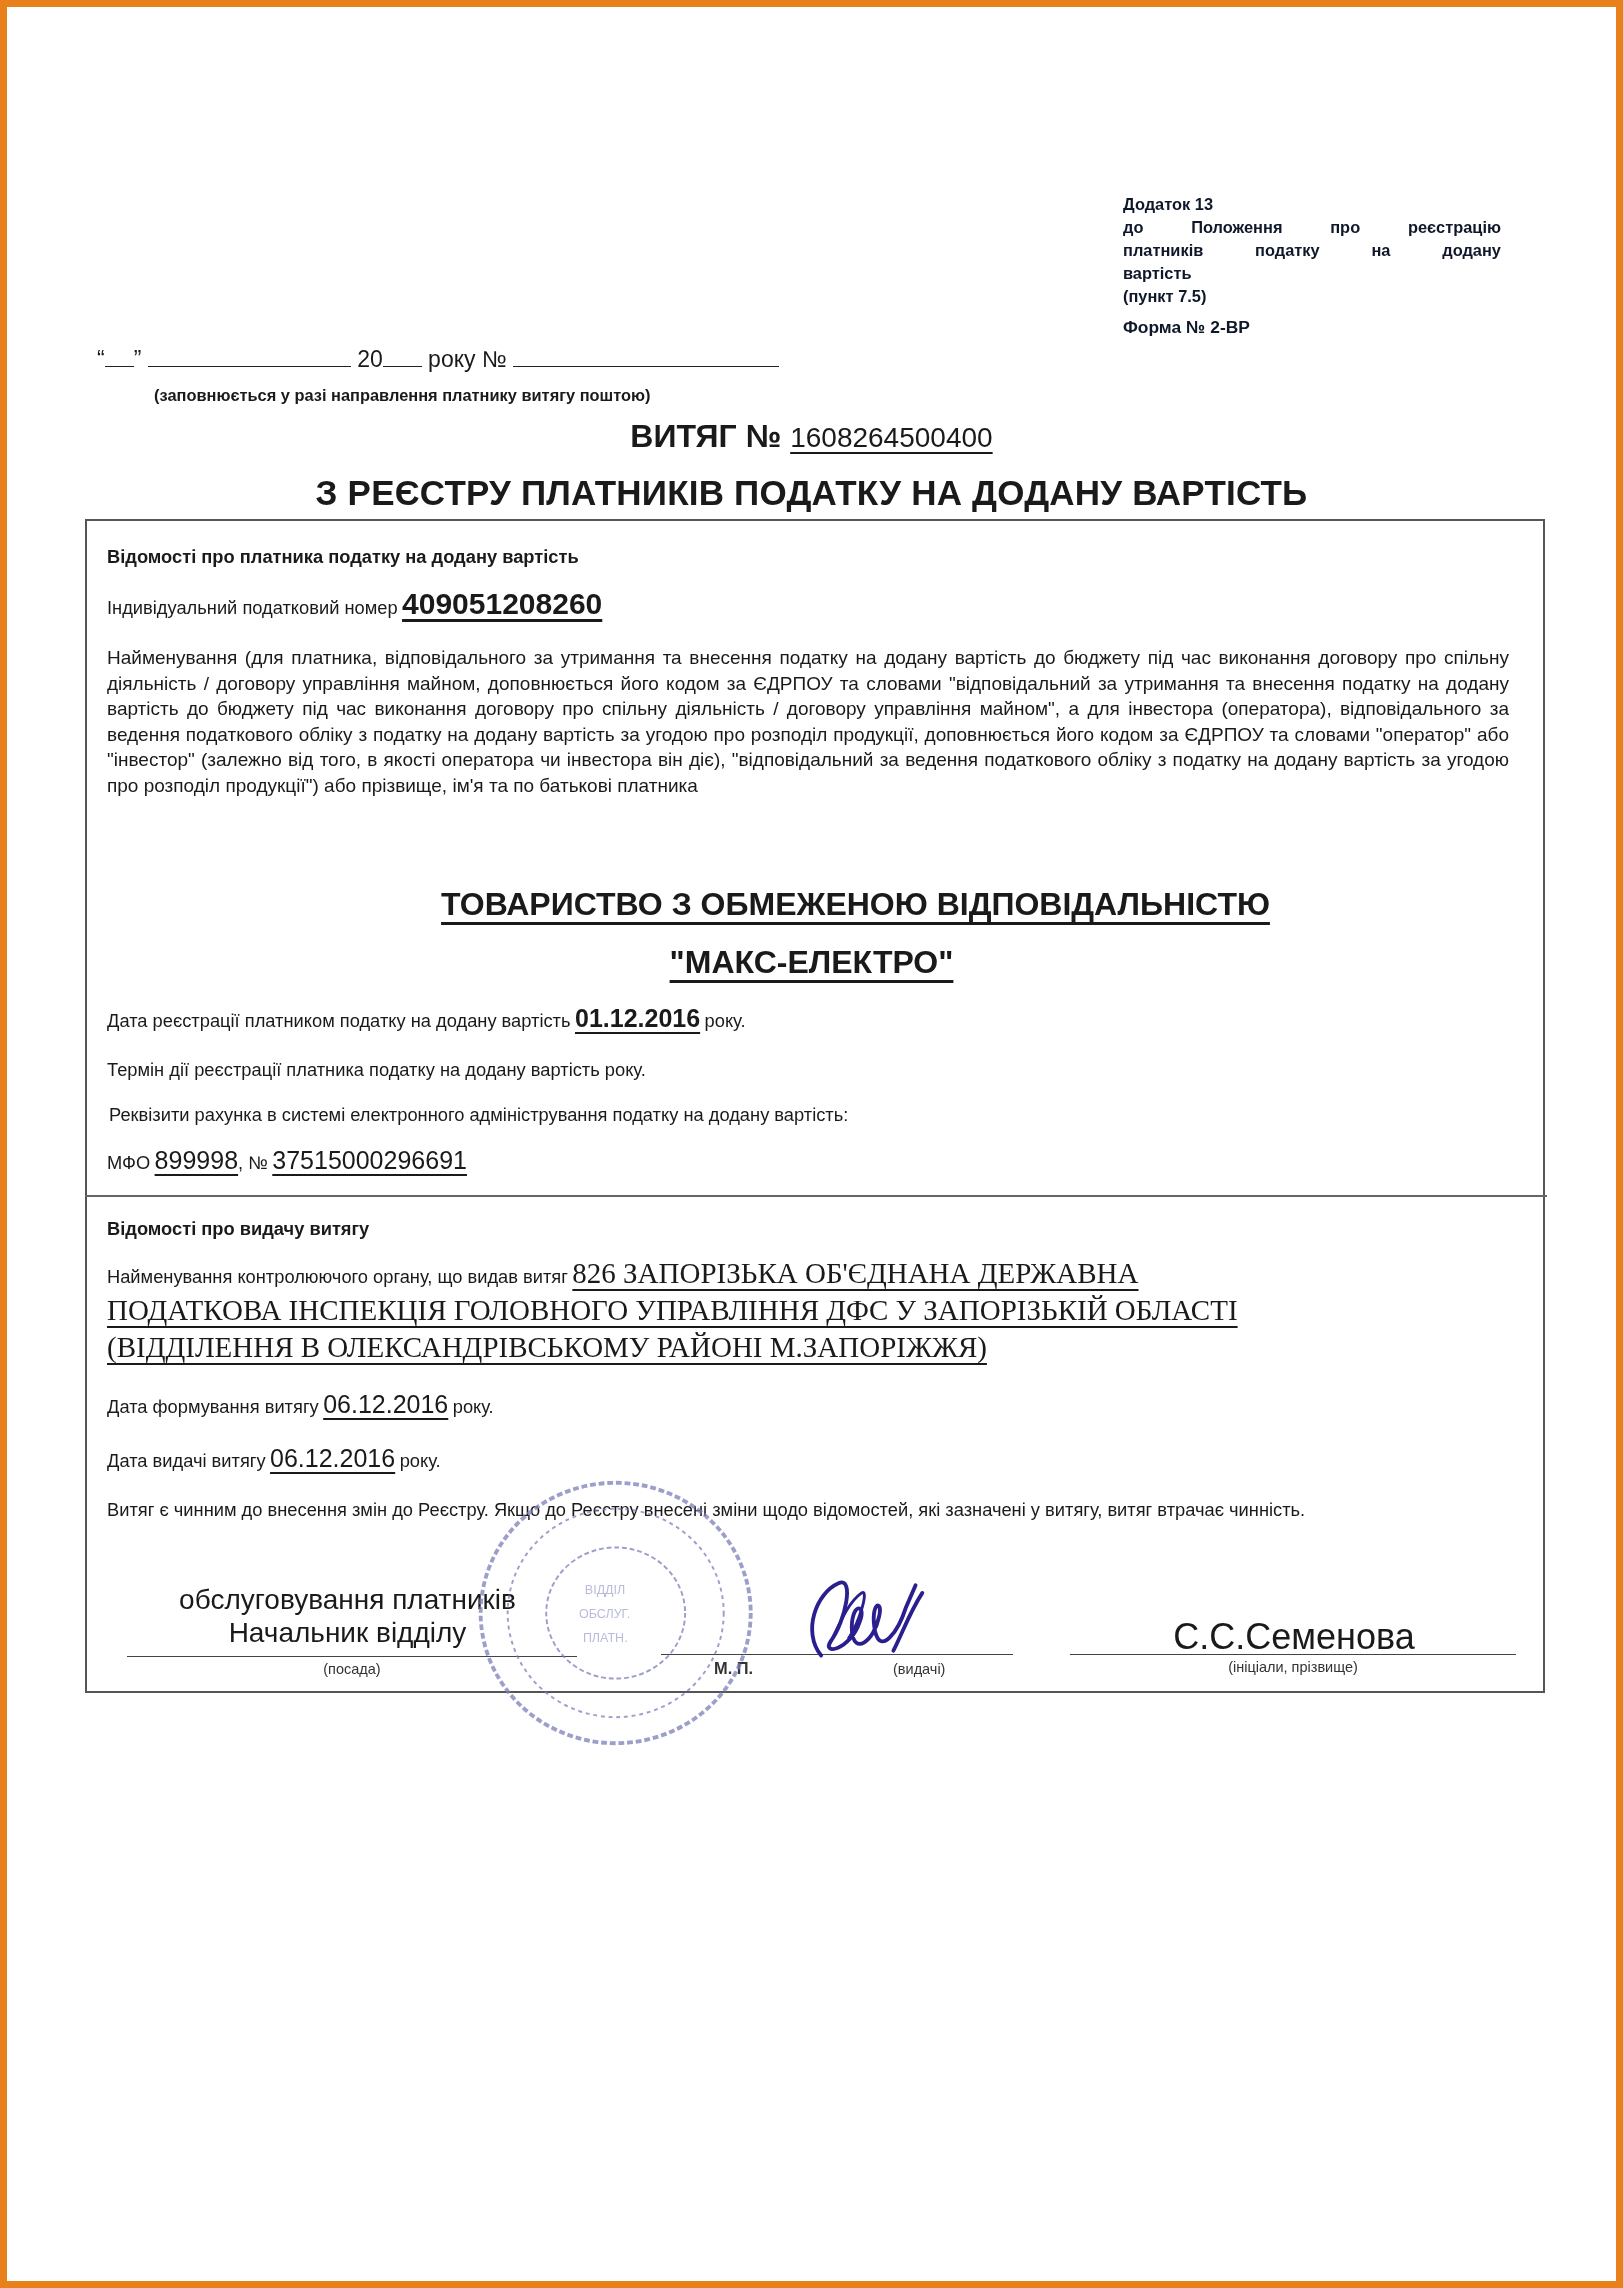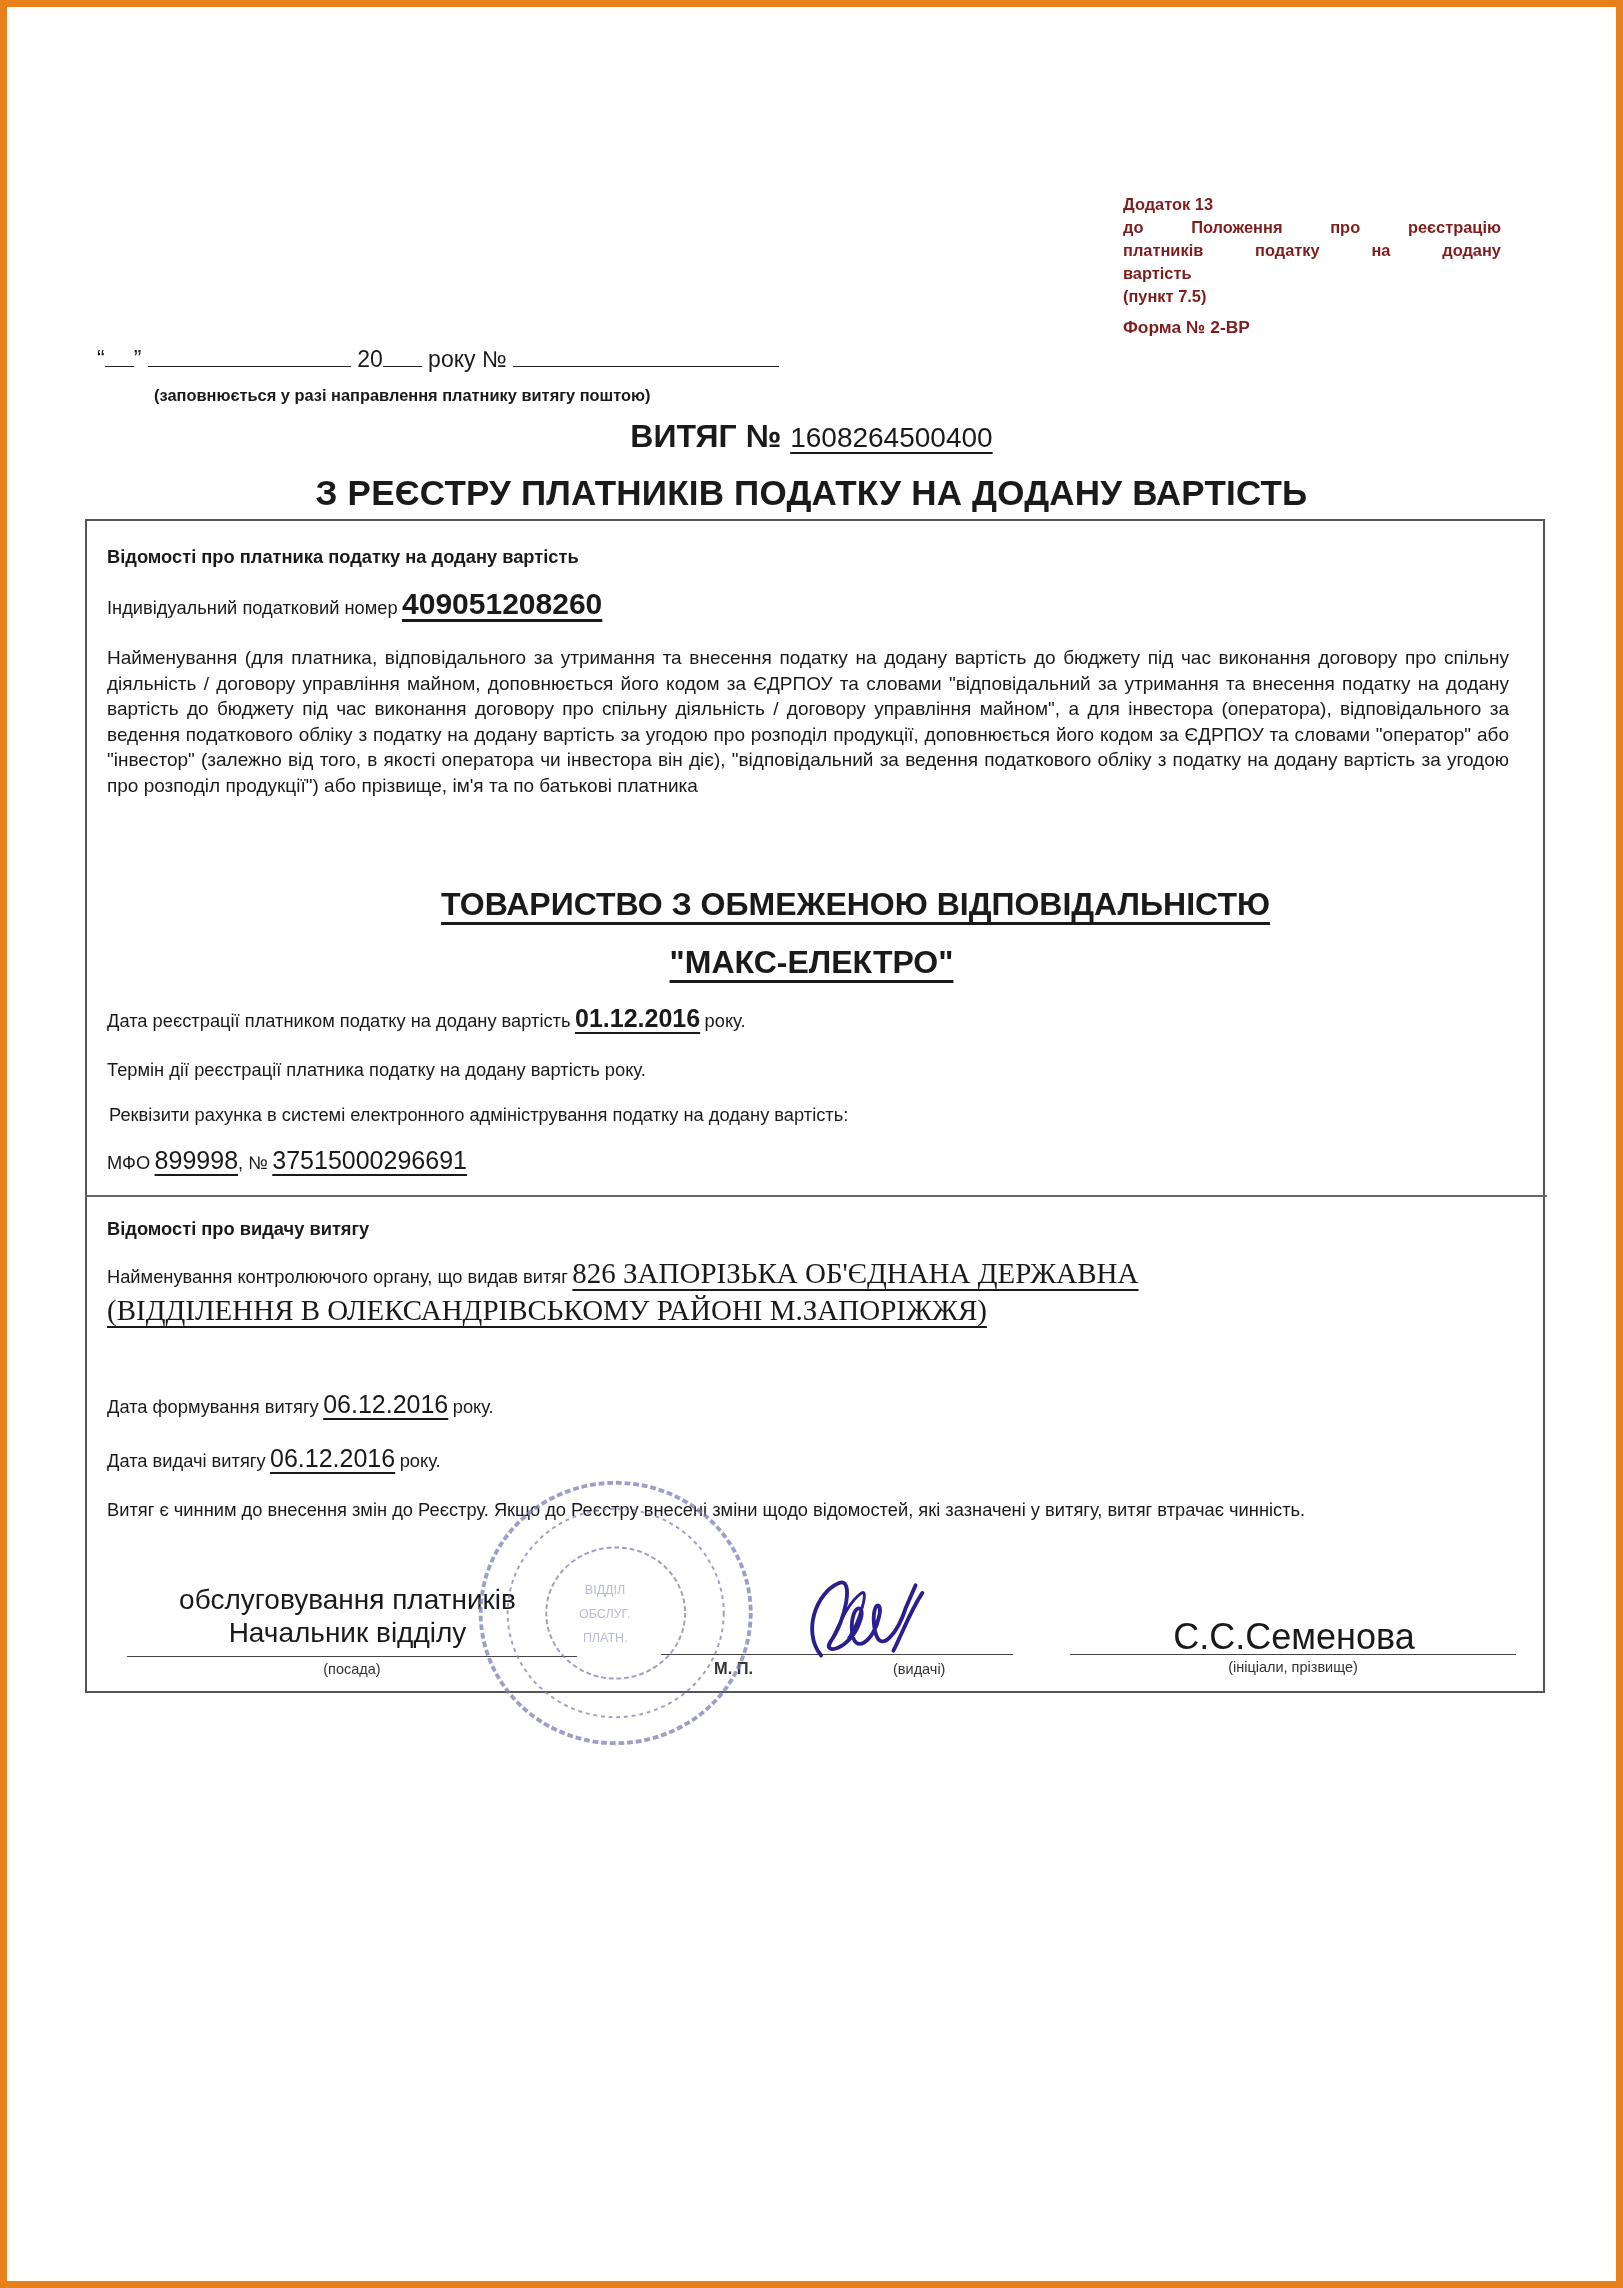--- a/index.html
+++ b/index.html
@@ -8,21 +8,21 @@
     background: #e8811c;
     font-family: "Liberation Sans", sans-serif; color: #1a1a1a;
   }
   .sheet {
     position: absolute; left: 6.8px; top: 6.8px; width: 1609px; height: 2274px;
     background: #ffffff;
   }
   .abs { position: absolute; }
   .appendix {
     left: 1123px; top: 193px; width: 378px;
-    font-size: 16.4px; line-height: 23px; font-weight: bold; color: #7f1d1d;
+    font-size: 16.4px; line-height: 23px; font-weight: bold; color: #0f172a;
   }
   .appendix .j { text-align: justify; text-align-last: justify; }
   .appendix .form { margin-top: 7.7px; font-size: 17.4px; }
   .postline { left: 97px; top: 346px; font-size: 23px; white-space: nowrap; }
   .blank { display: inline-block; border-bottom: 1.9px solid #222; height: 3.9px; vertical-align: baseline; }
   .postnote { left: 154px; top: 386px; font-size: 16.4px; font-weight: bold; }
   .title1 { left: 0; width: 1623px; top: 418px; text-align: center; font-size: 32px; font-weight: bold; }
   .title1 .num { font-weight: normal; font-size: 28px; text-decoration: underline; text-underline-offset: 4.8px; }
   .title2 { left: 0; width: 1623px; top: 473px; text-align: center; font-size: 35px; font-weight: bold; letter-spacing: 0.2px; }
   .box {
@@ -101,20 +101,21 @@
   <span class="mid-big val">899998</span><span class="txt">, №</span>
   <span class="mid-big val">37515000296691</span>
 </div>
 
 <div class="abs sec-h" style="left:107px; top:1218px;">Відомості про видачу витягу</div>
 <div class="abs" style="left:107px; top:1255px; width:1429px;">
   <div style="white-space:nowrap;">
     <span class="txt">Найменування контролюючого органу, що видав витяг</span>
     <span class="org">826 ЗАПОРІЗЬКА ОБ'ЄДНАНА ДЕРЖАВНА</span>
   </div>
+  <div class="org" style="white-space:nowrap;">ПОДАТКОВА ІНСПЕКЦІЯ ГОЛОВНОГО УПРАВЛІННЯ ДФС У ЗАПОРІЗЬКІЙ ОБЛАСТІ</div>
   <div class="org" style="white-space:nowrap;">(ВІДДІЛЕННЯ В ОЛЕКСАНДРІВСЬКОМУ РАЙОНІ М.ЗАПОРІЖЖЯ)</div>
 </div>
 
 <div class="abs" style="left:107px; top:1390px; white-space:nowrap;">
   <span class="txt">Дата формування витягу</span>
   <span class="mid-big val">06.12.2016</span>
   <span class="txt">року.</span>
 </div>
 <div class="abs" style="left:107px; top:1444px; white-space:nowrap;">
   <span class="txt">Дата видачі витягу</span>

